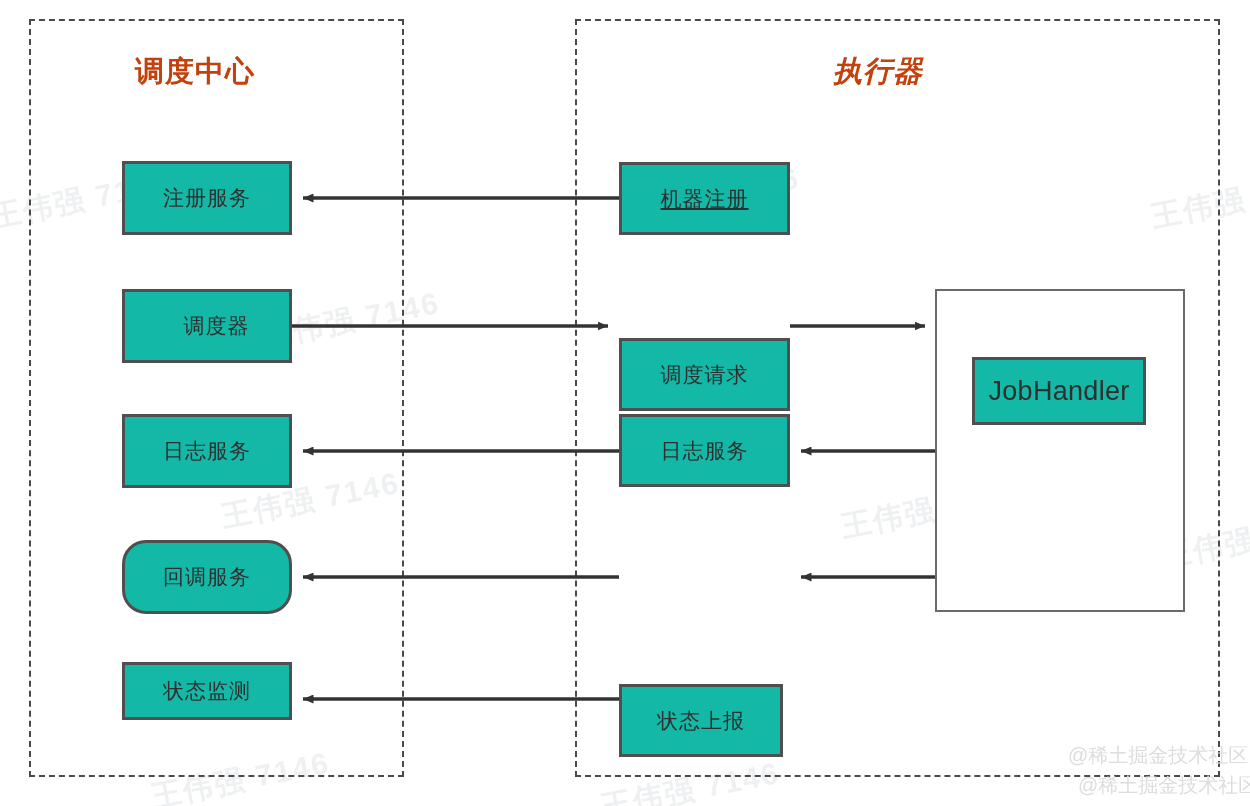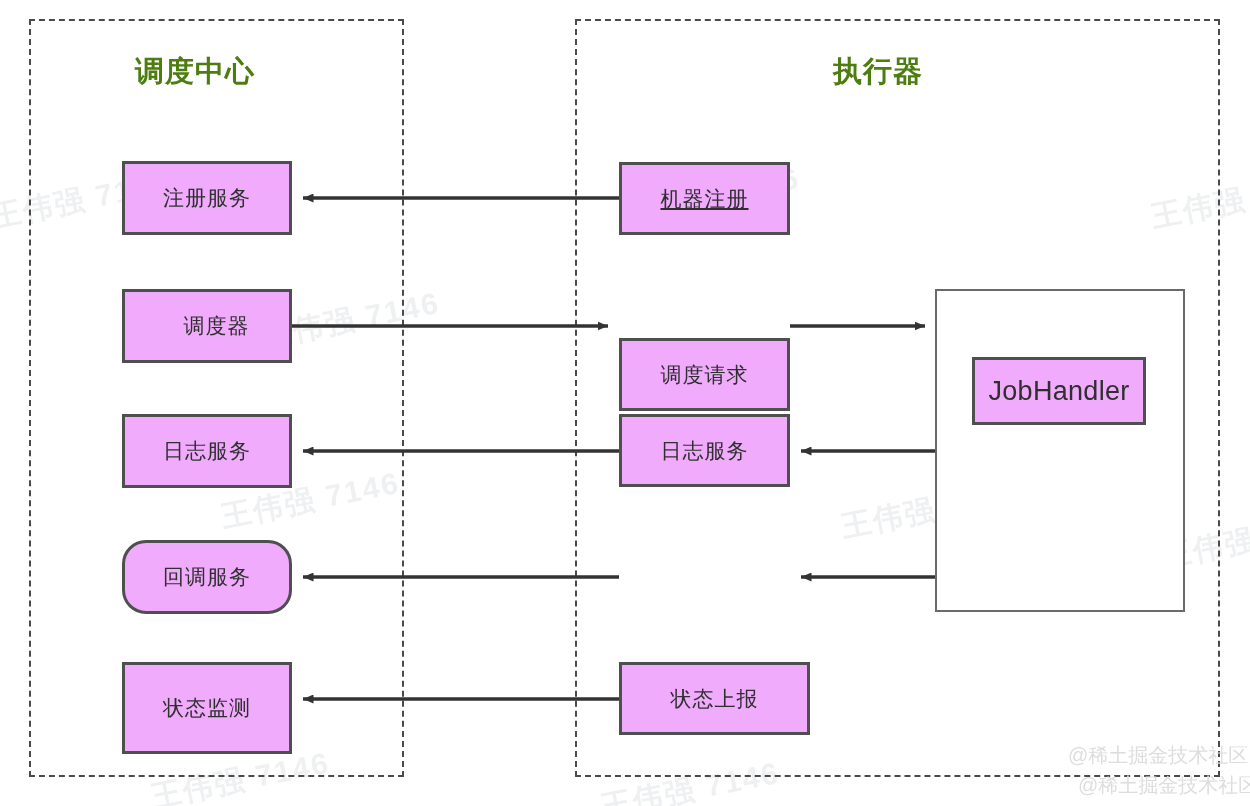--- a/index.html
+++ b/index.html
@@ -39,29 +39,29 @@
   .panel {
     position: absolute;
     border: 2px dashed #4a4a4a;
     box-sizing: border-box;
     background: transparent;
   }
   .panel-title {
     position: absolute;
     font-size: 29px;
     font-weight: 700;
-    color: #4d7c0f;
+    color: #c2410c;
     white-space: nowrap;
     letter-spacing: 1px;
   }
   .nodebox {
     position: absolute;
     box-sizing: border-box;
     border: 3px solid #4f4f4f;
-    background: #f0abfc;
+    background: #14b8a6;
     display: flex;
     align-items: center;
     justify-content: center;
     font-size: 21px;
     color: #2f2f2f;
     letter-spacing: 1px;
   }
   .nodebox.latin {
     font-size: 27px;
     letter-spacing: 0.3px;
@@ -93,21 +93,21 @@
   <div class="wm" style="left:840px; top:490px;">王伟强 7146</div>
   <div class="wm" style="left:1150px; top:180px;">王伟强 7146</div>
   <div class="wm" style="left:1160px; top:520px;">王伟强 7146</div>
   <div class="wm" style="left:600px; top:770px;">王伟强 7146</div>
   <div class="wm" style="left:260px; top:300px;">王伟强 7146</div>
 
   <div class="panel" style="left:29px; top:19px; width:375px; height:758px;"></div>
   <div class="panel" style="left:575px; top:19px; width:645px; height:758px;"></div>
 
   <div class="panel-title" style="left:135px; top:52px;">调度中心</div>
-  <div class="panel-title" style="left:833px; top:52px;">执行器</div>
+  <div class="panel-title" style="left:833px; top:52px;font-style:italic;">执行器</div>
 
   <svg class="edge-layer" viewBox="0 0 1250 806">
     <defs>
       <marker id="arrL" markerWidth="11" markerHeight="9" refX="10.5" refY="4.5" orient="auto-start-reverse" markerUnits="userSpaceOnUse">
         <path d="M10.5,4.5 L0,0 L0,9 Z" fill="#333333"></path>
       </marker>
       <marker id="arrR" markerWidth="11" markerHeight="9" refX="10.5" refY="4.5" orient="auto" markerUnits="userSpaceOnUse">
         <path d="M0,0 L10.5,4.5 L0,9 Z" fill="#333333"></path>
       </marker>
     </defs>
@@ -130,23 +130,23 @@
   </svg>
 
   <div class="container-box" style="left:935px; top:289px; width:250px; height:323px;"></div>
 
   <div class="nodebox latin" style="left:972px; top:357px; width:174px; height:68px;">JobHandler</div>
 
   <div class="nodebox" style="left:122px; top:161px; width:170px; height:74px;">注册服务</div>
   <div class="nodebox" style="left:122px; top:289px; width:170px; height:74px;padding-left:19px;">调度器</div>
   <div class="nodebox" style="left:122px; top:414px; width:170px; height:74px;">日志服务</div>
   <div class="nodebox" style="left:122px; top:540px; width:170px; height:74px;border-radius:24px;">回调服务</div>
-  <div class="nodebox" style="left:122px; top:662px; width:170px; height:92px;">状态监测</div>
+  <div class="nodebox" style="left:122px; top:662px; width:170px; height:58px;">状态监测</div>
 
   <div class="nodebox" style="left:619px; top:162px; width:171px; height:73px;text-decoration:underline;">机器注册</div>
   <div class="nodebox" style="left:619px; top:294px; width:171px; height:73px;margin-top:44px;">调度请求</div>
   <div class="nodebox" style="left:619px; top:414px; width:171px; height:73px;">日志服务</div>
-  <div class="nodebox" style="left:619px; top:662px; width:191px; height:73px;">状态上报</div>
+  <div class="nodebox" style="left:619px; top:684px; width:164px; height:73px;">状态上报</div>
 
   <div class="wm-corner" style="left:1068px; top:742px;">@稀土掘金技术社区</div>
   <div class="wm-corner" style="left:1078px; top:772px;">@稀土掘金技术社区</div>
 
 </div>
 
 </body></html>

